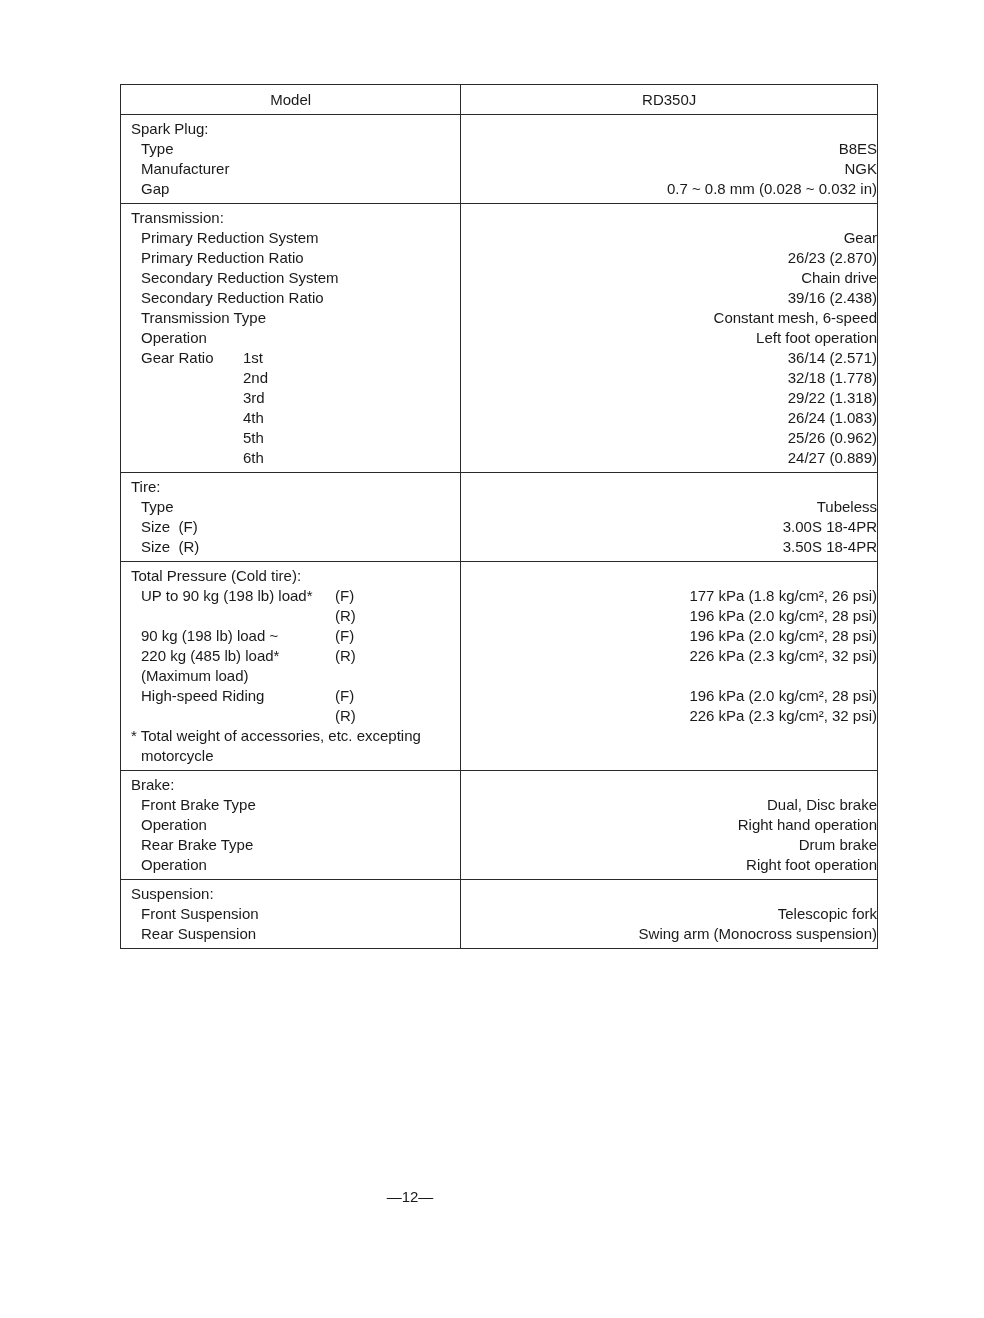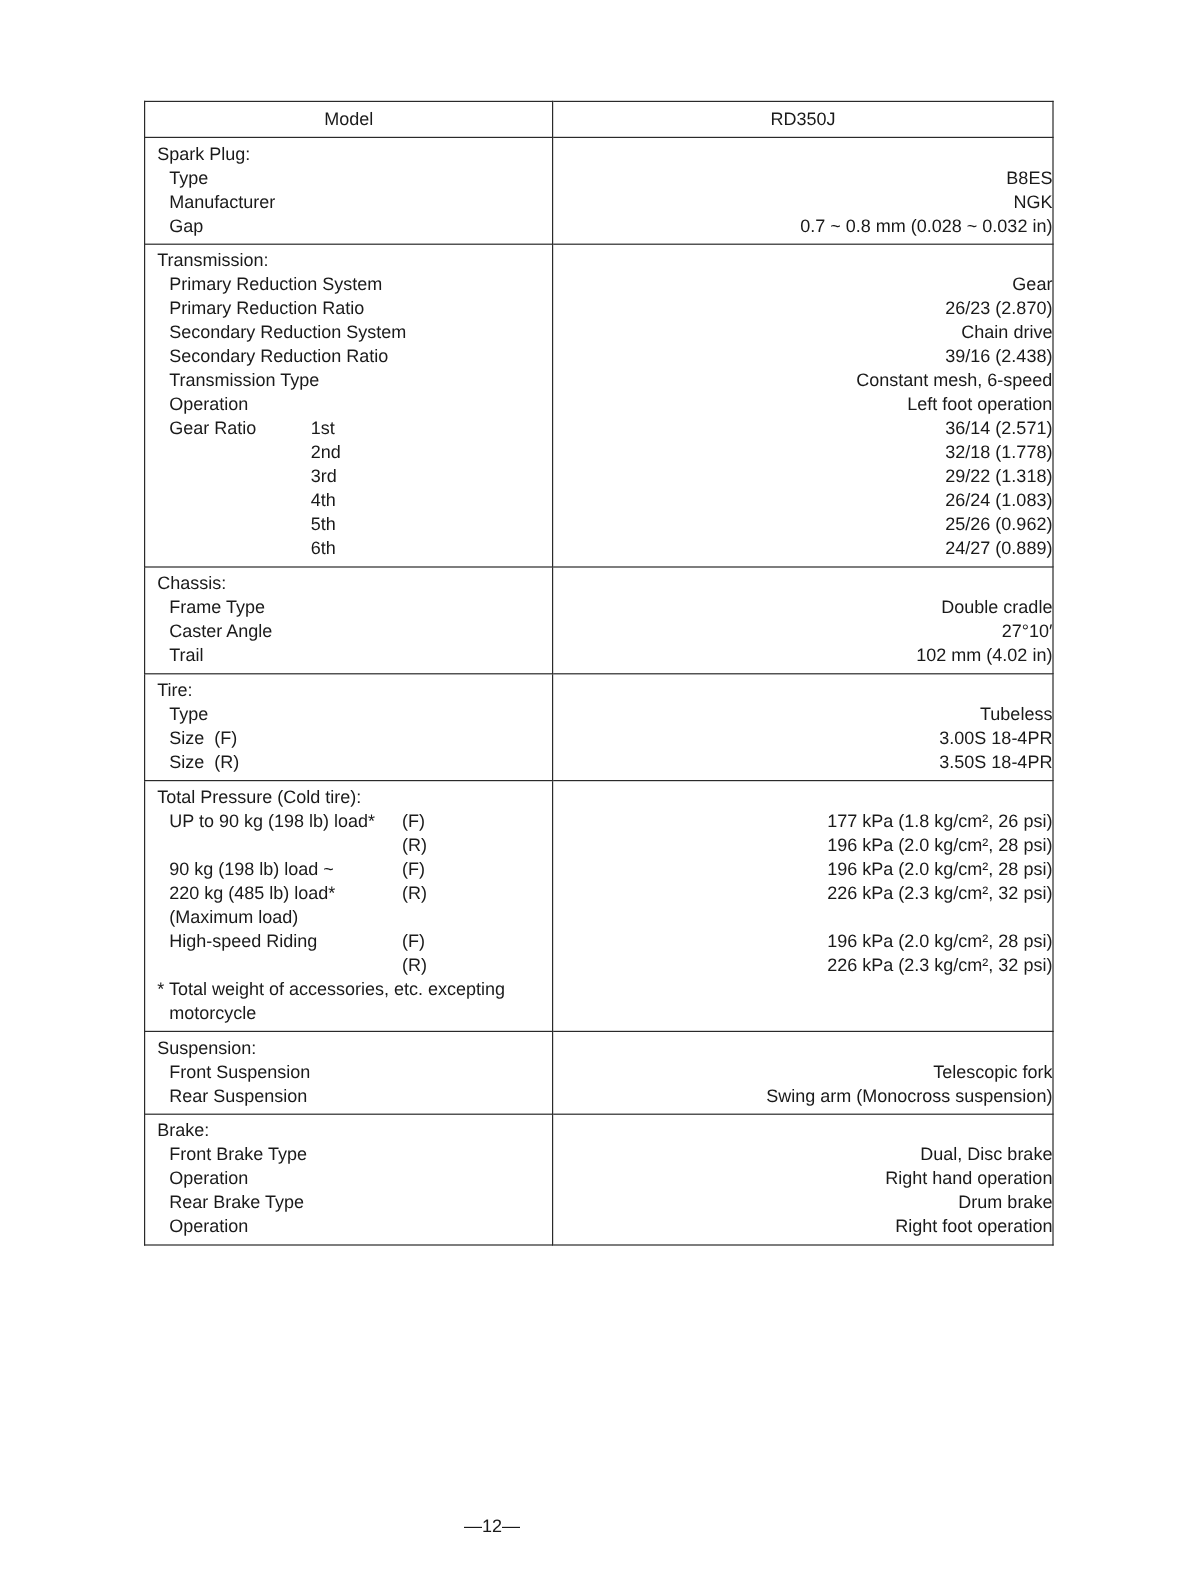--- a/index.html
+++ b/index.html
@@ -15,25 +15,25 @@
     border:1.5px solid #2a2a2a; vertical-align:top; padding:0;
     font-size:15px; line-height:20px;
   }
   .col-l { width:312px; }
   .col-r { width:382px; }
   .hdr td { height:29px; text-align:center; vertical-align:middle; }
   .cell-l { padding:4px 0 4px 10px !important;margin-left:43px; }
   .cell-r { padding:4px 0 4px 13px !important;text-align:right; }
   .line { height:20px; white-space:nowrap; position:relative; }
   .sub { padding-left:10px; }
-  .ord { position:absolute; left:128px; }
+  .ord { position:absolute; left:112px; }
   .fr { position:absolute; left:204px; }
   .note-indent { padding-left:10px; }
   .page-num {
-    position:absolute; left:0; width:820px; top:1264px; text-align:center;
+    position:absolute; left:0; width:820px; top:1188px; text-align:center;
     font-size:15px;
   }
 </style>
 </head>
 <body>
 
 <table class="spec-table">
   <tbody>
       <tr class="hdr">
     <td class="col-l">Model</td>
@@ -95,34 +95,20 @@
       <div class="line">Left foot operation</div>
       <div class="line">36/14 (2.571)</div>
       <div class="line">32/18 (1.778)</div>
       <div class="line">29/22 (1.318)</div>
       <div class="line">26/24 (1.083)</div>
       <div class="line">25/26 (0.962)</div>
       <div class="line">24/27 (0.889)</div>
     </td>
   </tr>
 
-  <tr>
-    <td class="cell-l">
-      <div class="line">Chassis:</div>
-      <div class="line sub">Frame Type</div>
-      <div class="line sub">Caster Angle</div>
-      <div class="line sub">Trail</div>
-    </td>
-    <td class="cell-r">
-      <div class="line"></div>
-      <div class="line">Double cradle</div>
-      <div class="line">27°10′</div>
-      <div class="line">102 mm (4.02 in)</div>
-    </td>
-  </tr>
 
   <tr>
     <td class="cell-l">
       <div class="line">Tire:</div>
       <div class="line sub" style="white-space:pre">Type</div>
       <div class="line sub" style="white-space:pre">Size  (F)</div>
       <div class="line sub" style="white-space:pre">Size  (R)</div>
     </td>
     <td class="cell-r">
       <div class="line"></div>
@@ -152,43 +138,43 @@
       <div class="line">196 kPa (2.0 kg/cm², 28 psi)</div>
       <div class="line">226 kPa (2.3 kg/cm², 32 psi)</div>
       <div class="line"></div>
       <div class="line">196 kPa (2.0 kg/cm², 28 psi)</div>
       <div class="line">226 kPa (2.3 kg/cm², 32 psi)</div>
     </td>
   </tr>
 
   <tr>
     <td class="cell-l">
-      <div class="line">Suspension:</div>
-      <div class="line sub">Front Suspension</div>
-      <div class="line sub">Rear Suspension</div>
-    </td>
-    <td class="cell-r">
-      <div class="line"></div>
-      <div class="line">Telescopic fork</div>
-      <div class="line">Swing arm (Monocross suspension)</div>
-    </td>
-  </tr>
-
-  <tr>
-    <td class="cell-l">
       <div class="line">Brake:</div>
       <div class="line sub">Front Brake Type</div>
       <div class="line sub">Operation</div>
       <div class="line sub">Rear Brake Type</div>
       <div class="line sub">Operation</div>
     </td>
     <td class="cell-r">
       <div class="line"></div>
       <div class="line">Dual, Disc brake</div>
       <div class="line">Right hand operation</div>
       <div class="line">Drum brake</div>
       <div class="line">Right foot operation</div>
     </td>
   </tr>
+
+  <tr>
+    <td class="cell-l">
+      <div class="line">Suspension:</div>
+      <div class="line sub">Front Suspension</div>
+      <div class="line sub">Rear Suspension</div>
+    </td>
+    <td class="cell-r">
+      <div class="line"></div>
+      <div class="line">Telescopic fork</div>
+      <div class="line">Swing arm (Monocross suspension)</div>
+    </td>
+  </tr>
 </tbody>
   </table>
 
 <div class="page-num">—12—</div>
 
 </body></html>

